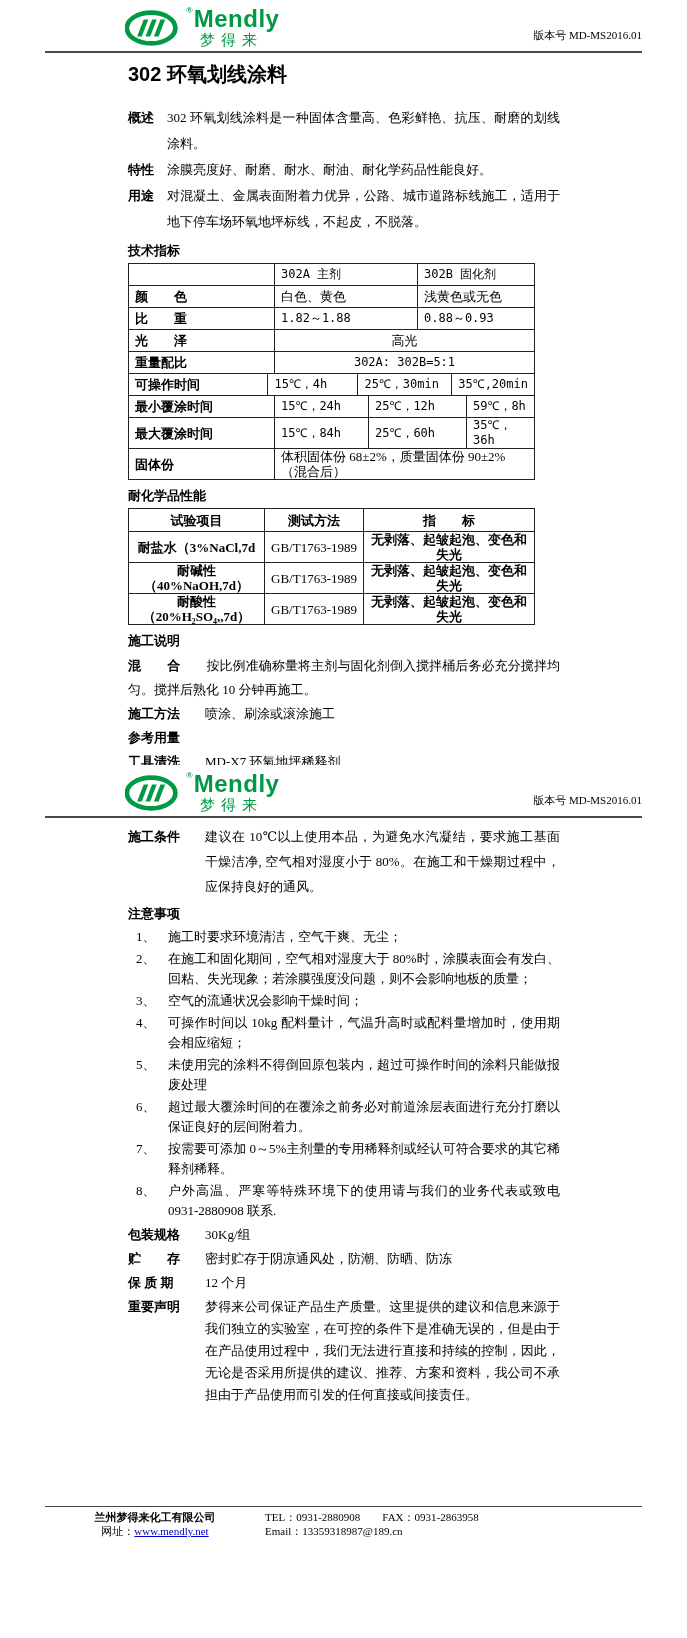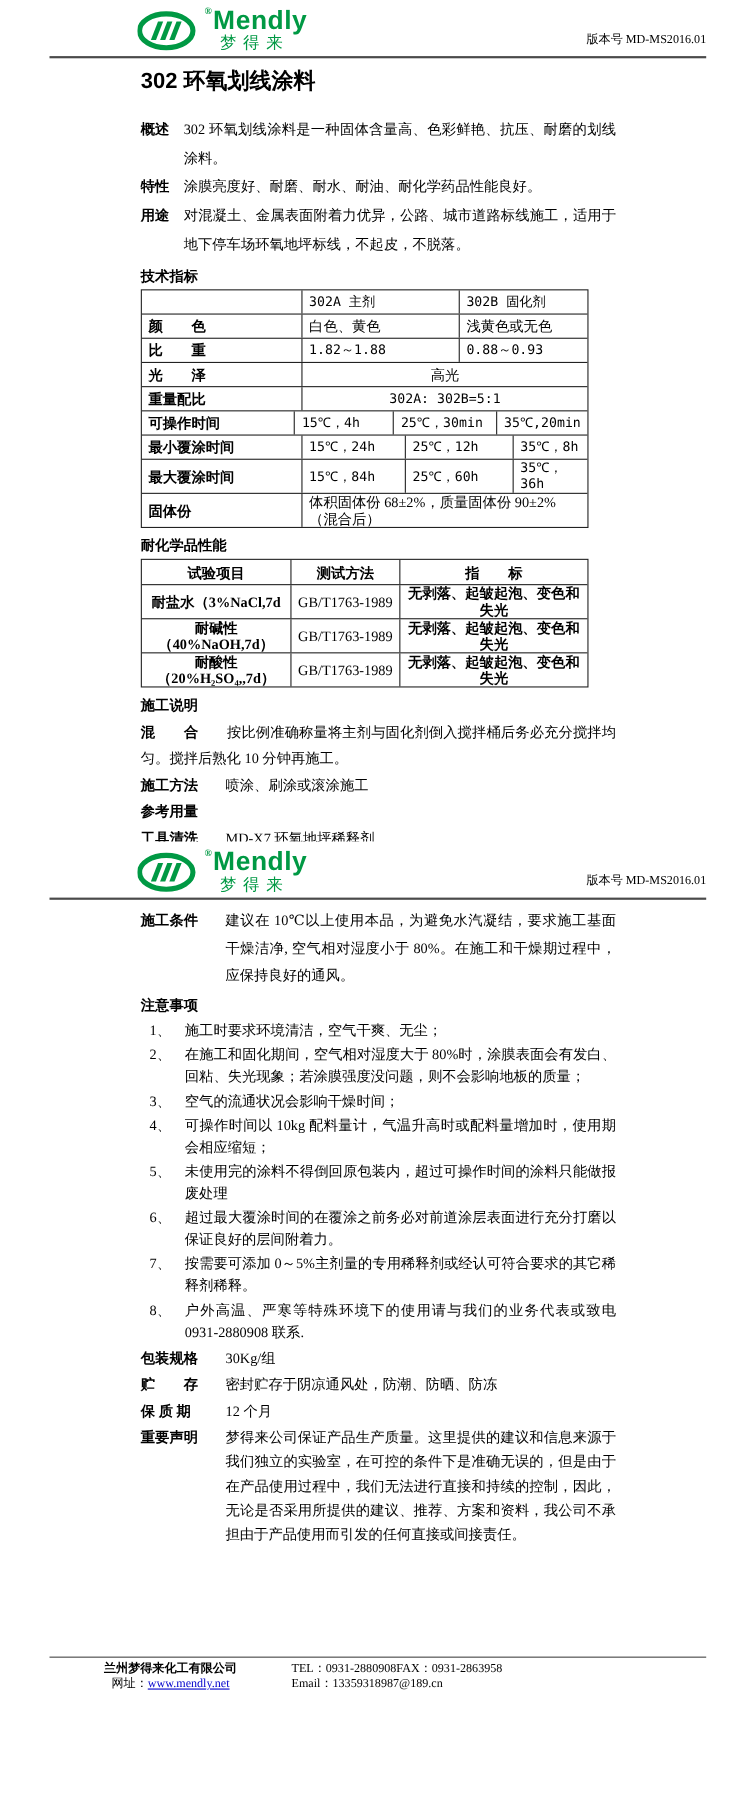--- a/index.html
+++ b/index.html
@@ -78,21 +78,21 @@
   .spec2 .sp-val{flex:1;text-align:justify;}
   .spec2.tall .sp-val{line-height:22px;}
 
   
   .page-footer{margin-top:auto;padding:0 45px;}
   .footer-rule{border:none;border-top:1.5px solid #444;margin:0 0 3px 0;}
   .footer-cols{display:flex;font-size:11px;line-height:14px;}
   .fc1{flex:0 0 190px;padding-left:88px;box-sizing:border-box;}
   .fc2{flex:0 0 220px;text-align:center;}
   .fc3{flex:1;}
-  .fc3-line1{display:flex;}
+  .fc3-line1{display:flex;gap:22px;}
   .flink{color:#0000cc;text-decoration:underline;cursor:pointer;}
   .fbold{font-weight:bold;}
 </style>
 </head>
 <body>
 
 <div class="page page1">
 
   <div class="doc-header">
     <div class="header-row">
@@ -160,21 +160,21 @@
       <div class="trow">
         <div class="tcell lblc">可操作时间</div>
         <div class="tcell c3a mono">15℃，4h</div>
         <div class="tcell c3b mono">25℃，30min</div>
         <div class="tcell c3c mono">35℃,20min</div>
       </div>
       <div class="trow">
         <div class="tcell lblc">最小覆涂时间</div>
         <div class="tcell c3a mono">15℃，24h</div>
         <div class="tcell c3b mono">25℃，12h</div>
-        <div class="tcell c3c mono">35℃，8h</div>
+        <div class="tcell c3c mono">59℃，8h</div>
       </div>
       <div class="trow">
         <div class="tcell lblc">最大覆涂时间</div>
         <div class="tcell c3a mono">15℃，84h</div>
         <div class="tcell c3b mono">25℃，60h</div>
         <div class="tcell c3c mono">35℃，36h</div>
       </div>
       <div class="trow">
         <div class="tcell lblc">固体份</div>
         <div class="tcell cspan left">体积固体份 68±2%，质量固体份 90±2%（混合后）</div>

